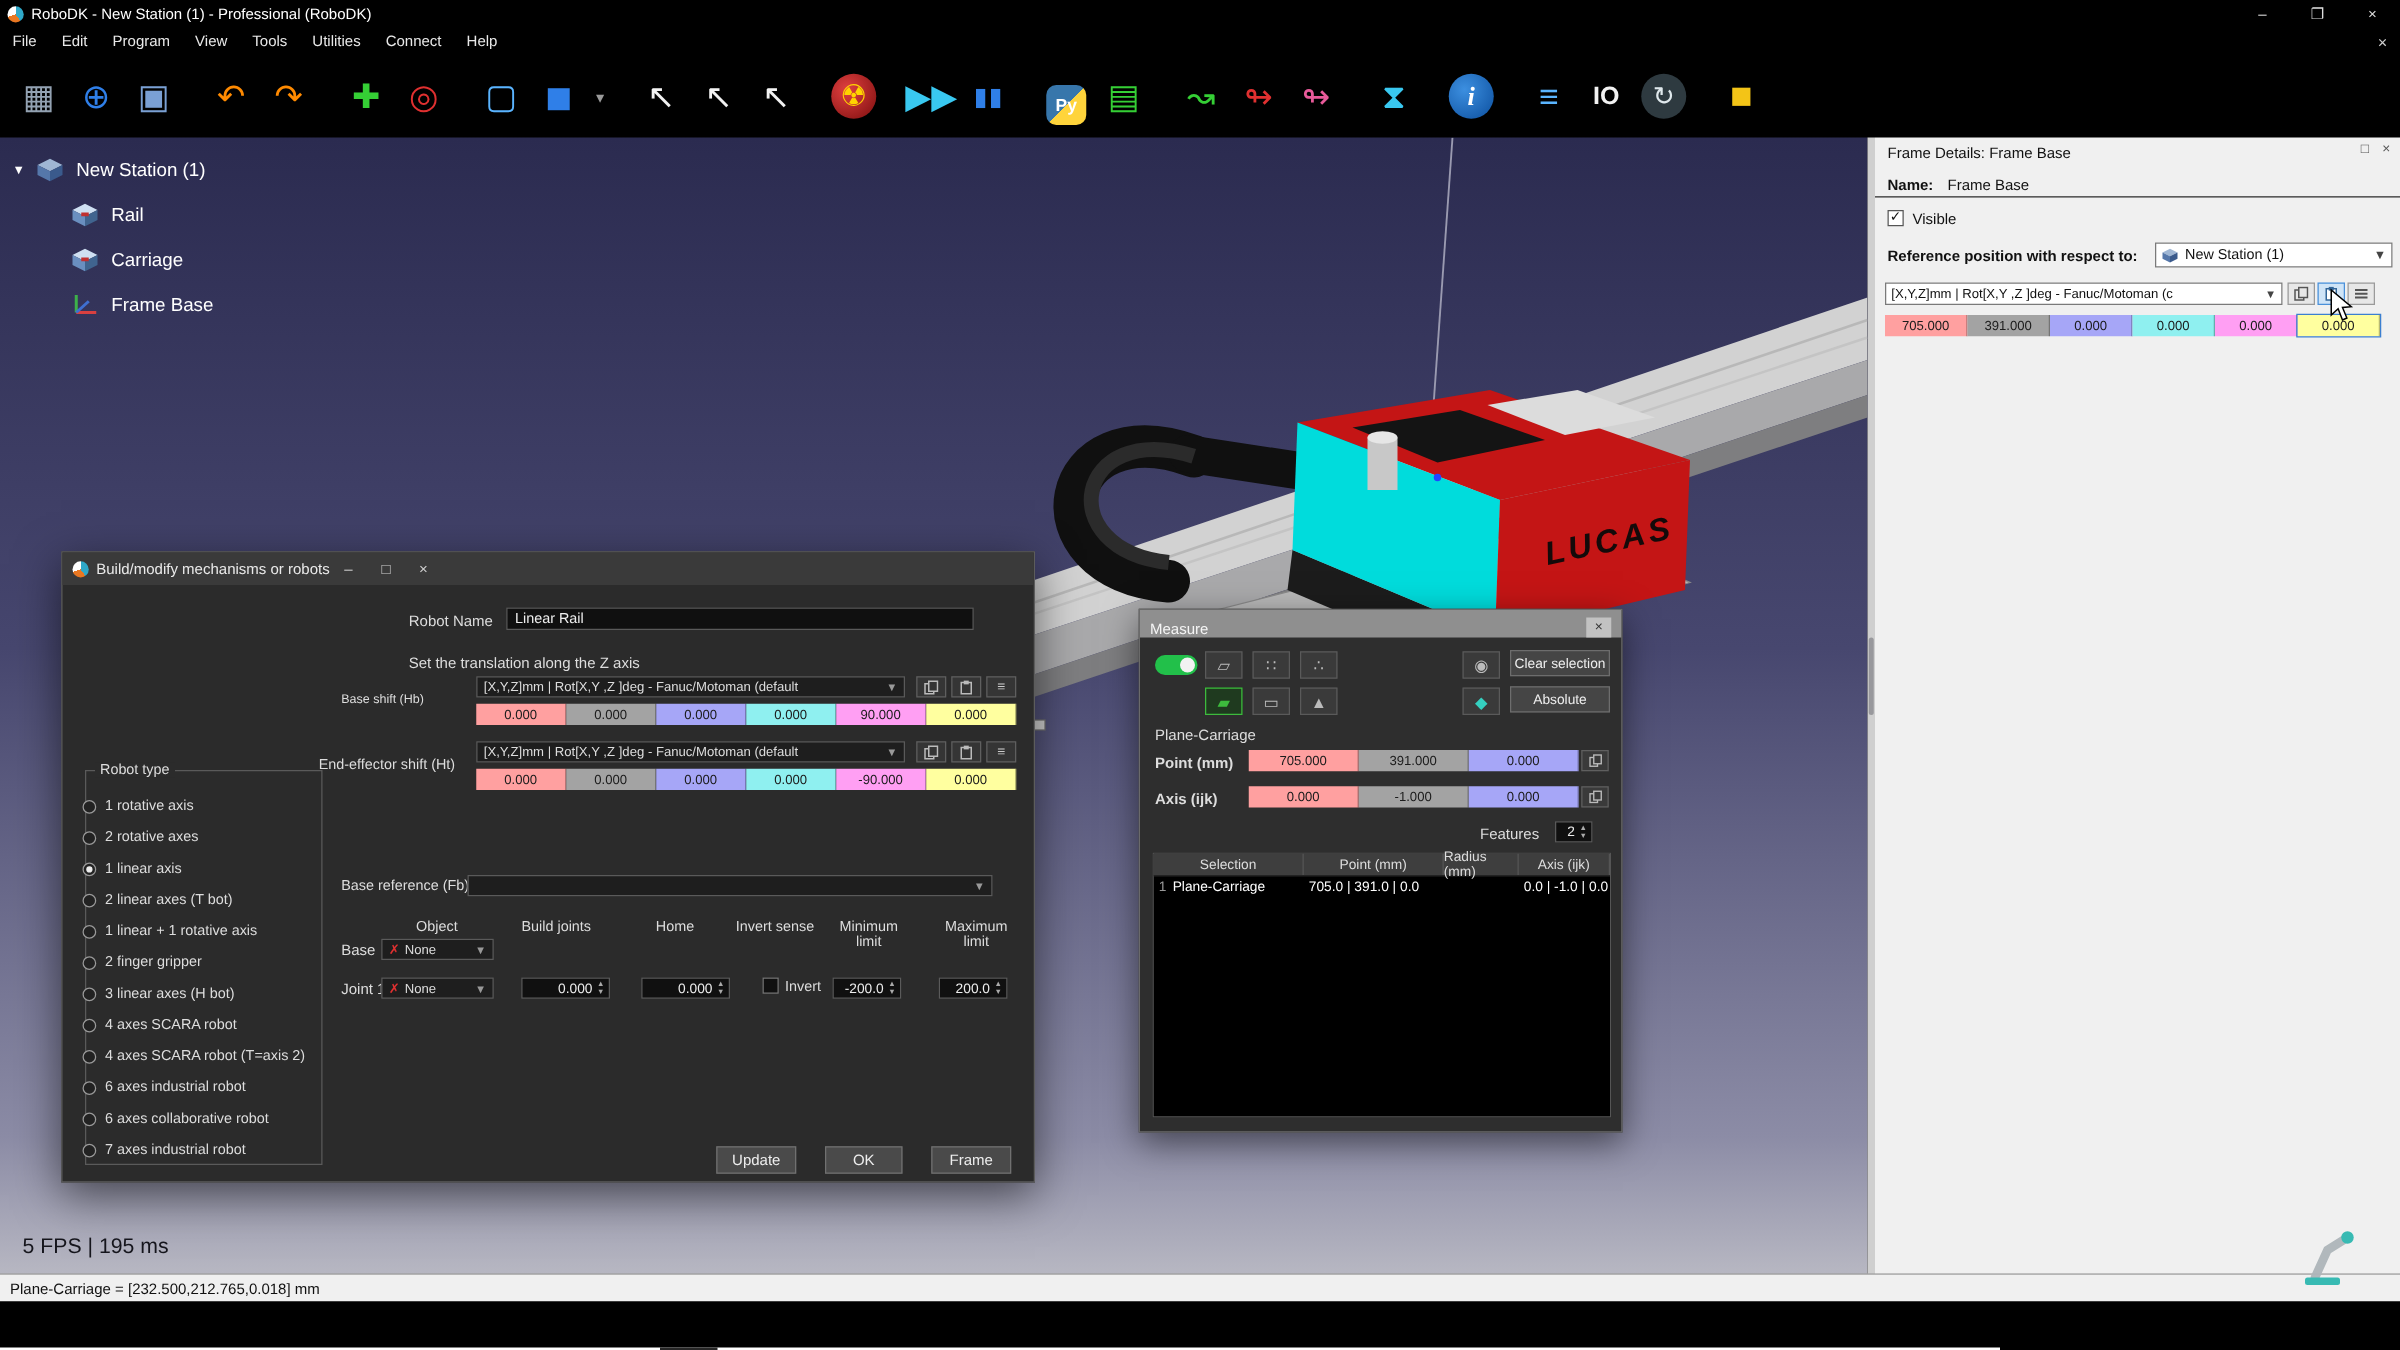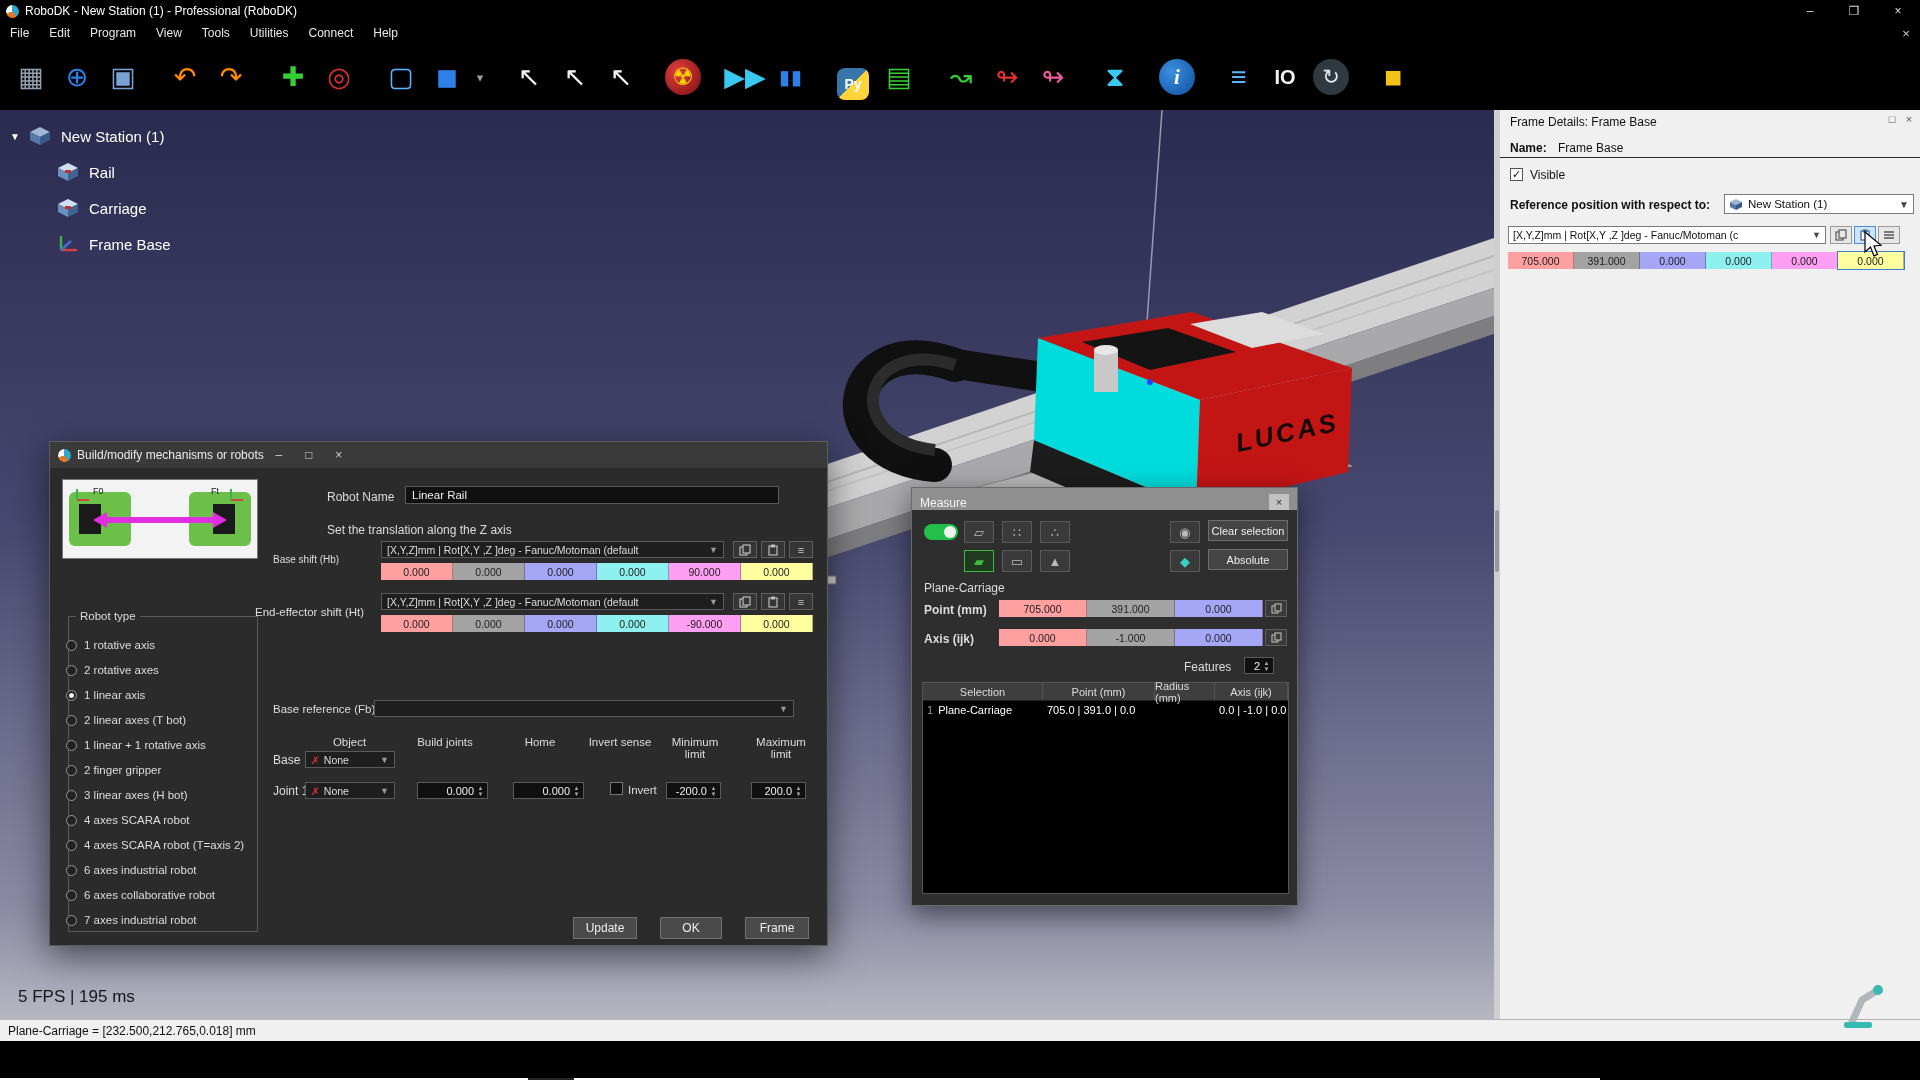--- a/index.html
+++ b/index.html
@@ -385,37 +385,20 @@
 
   <div class="dialog">
     <div class="dlg-title">
       <div class="app-ico" style="margin-left:0"></div>
       <span>Build/modify mechanisms or robots</span>
       <div class="dlg-ctrl">–</div>
       <div class="dlg-ctrl">□</div>
       <div class="dlg-ctrl">×</div>
     </div>
 
-    <div class="preview">
-      <svg width="194" height="78">
-        <rect x="6" y="12" width="62" height="54" rx="6" fill="#6cbf48"></rect>
-        <rect x="126" y="12" width="62" height="54" rx="6" fill="#6cbf48"></rect>
-        <rect x="16" y="24" width="22" height="30" fill="#1a1a1a"></rect>
-        <rect x="150" y="24" width="22" height="30" fill="#1a1a1a"></rect>
-        <line x1="44" y1="40" x2="150" y2="40" stroke="#e02ee0" stroke-width="6"></line>
-        <polygon points="150,32 164,40 150,48" fill="#e02ee0"></polygon>
-        <polygon points="44,32 30,40 44,48" fill="#e02ee0"></polygon>
-        <line x1="14" y1="20" x2="26" y2="20" stroke="#d84040" stroke-width="2"></line>
-        <line x1="14" y1="20" x2="14" y2="9" stroke="#3db04a" stroke-width="2"></line>
-        <line x1="168" y1="20" x2="180" y2="20" stroke="#d84040" stroke-width="2"></line>
-        <line x1="168" y1="20" x2="168" y2="9" stroke="#3db04a" stroke-width="2"></line>
-        <text x="30" y="14" font-size="9" fill="#222">F0</text>
-        <text x="148" y="14" font-size="9" fill="#222">Ft</text>
-      </svg>
-    </div>
 
     <div class="dlbl" style="left:277px; top:48px">Robot Name</div>
     <div class="dfield" style="left:355px; top:44px; width:374px">Linear Rail</div>
     <div class="dlbl" style="left:277px; top:81px">Set the translation along the Z axis</div>
 
     <div class="dlbl" style="left:223px; top:112px; font-size:10px">Base shift (Hb)</div>
     <div class="dd" style="left:331px; top:99px; width:343px">
       <span>[X,Y,Z]mm | Rot[X,Y ,Z ]deg - Fanuc/Motoman (default</span>
       <span class="caret">▼</span>
     </div>

